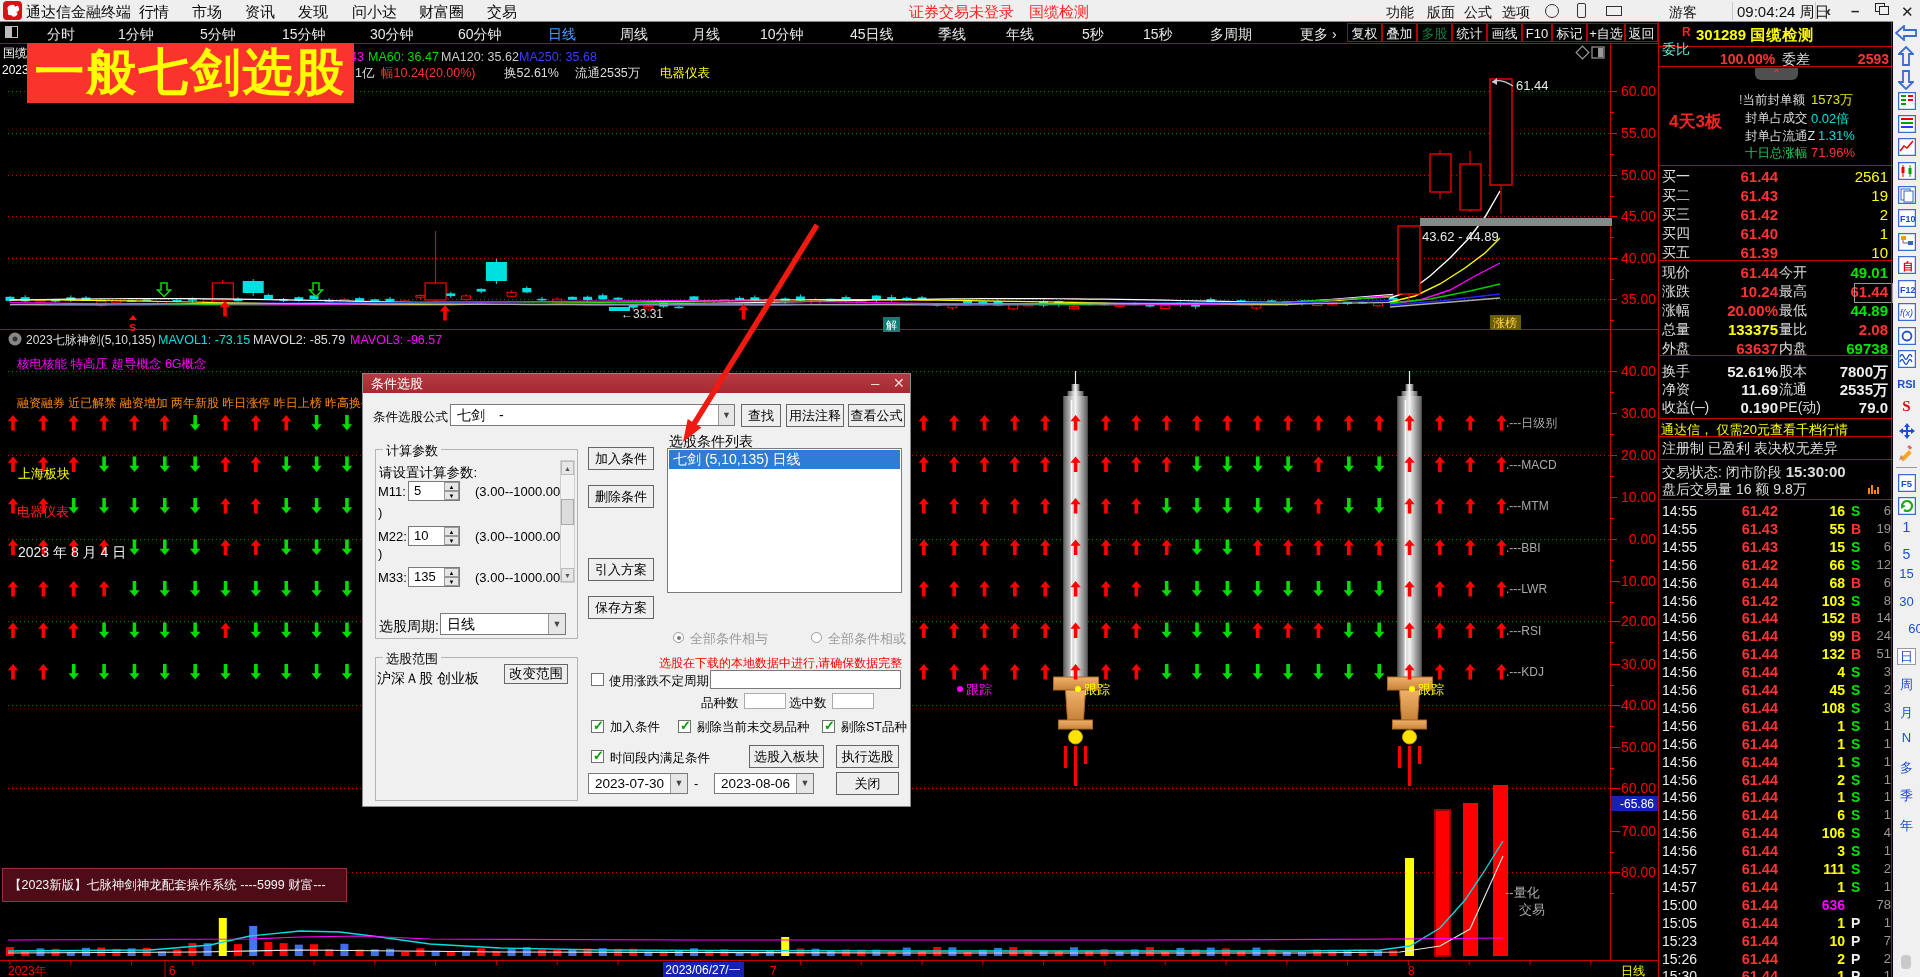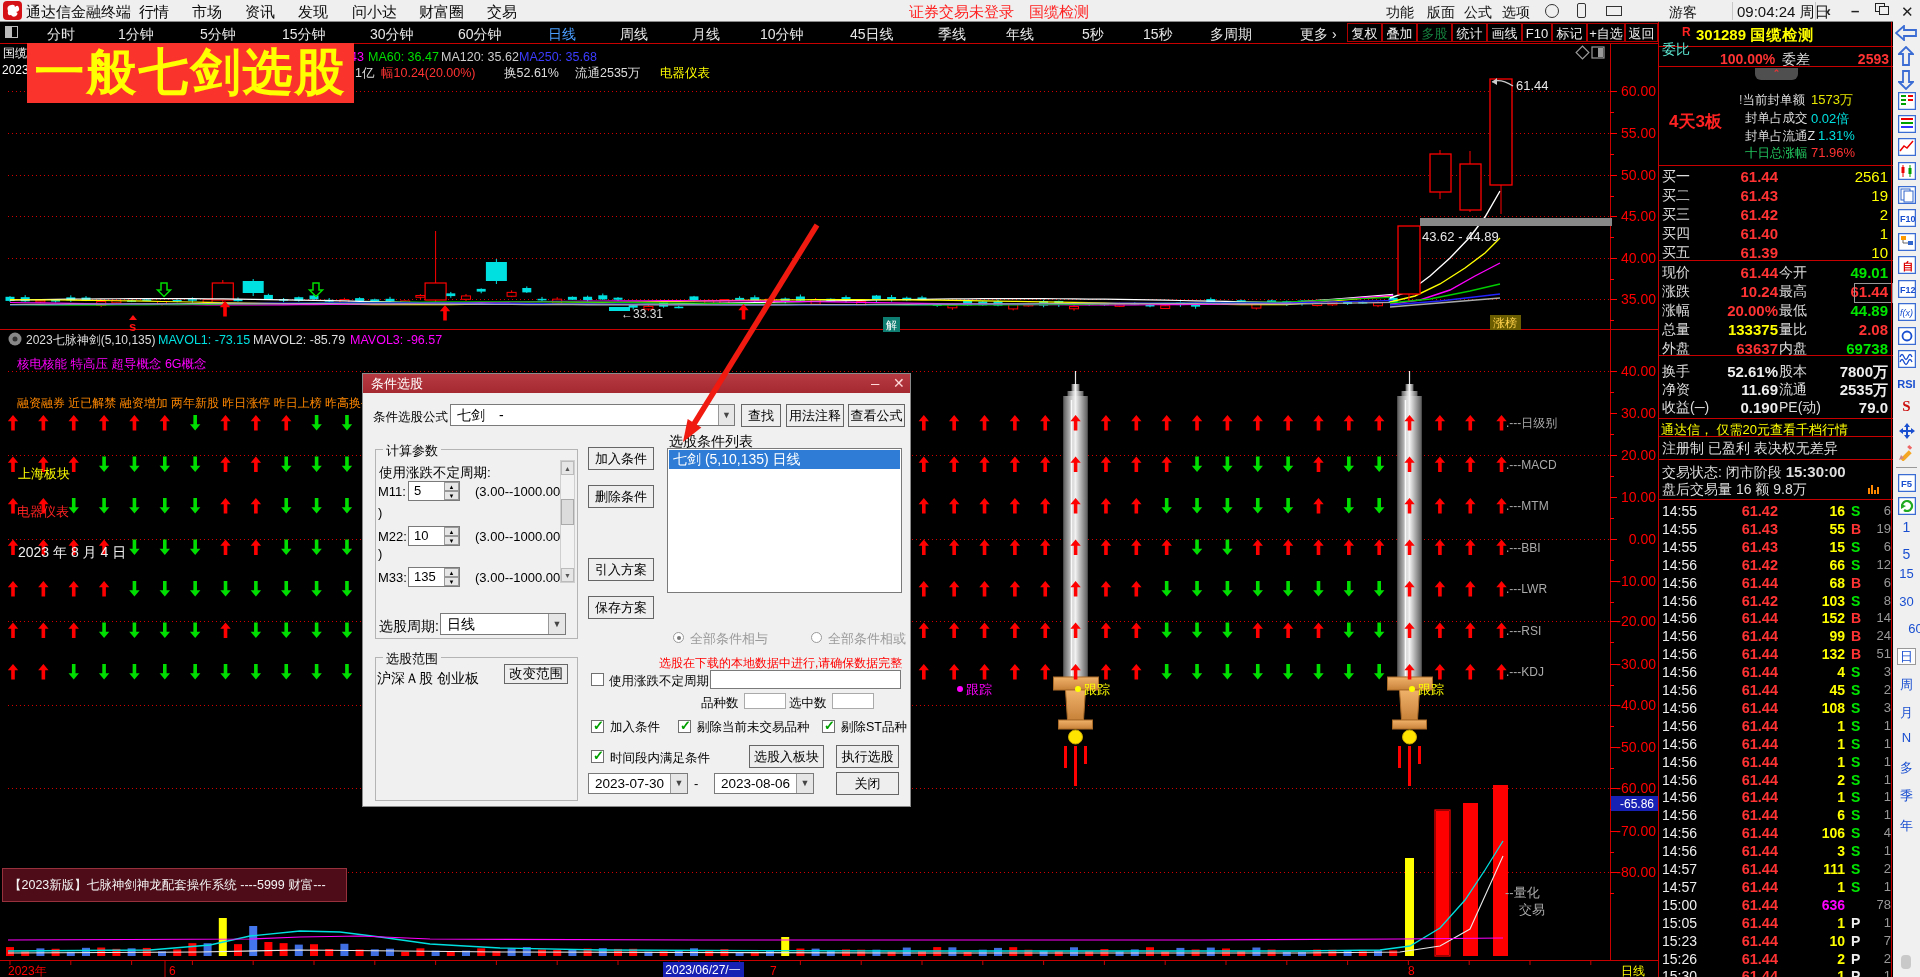--- a/index.html
+++ b/index.html
@@ -943,21 +943,21 @@
     <div style="position:absolute;left:508px;top:0px;color:#ffd9d9;font-size:15px">–</div>
     <div style="position:absolute;left:530px;top:1px;color:#ffd9d9;font-size:14px">✕</div>
     <div style="position:absolute;white-space:nowrap;left:10px;top:35px;font-size:12.5px">条件选股公式</div>
     <div style="position:absolute;white-space:nowrap;left:87px;top:30px;width:285px;height:22px;background:#fff;border:1px solid #7a7a7a;font-size:14px;line-height:20px;padding-left:6px">七剑　-</div>
     <div style="position:absolute;white-space:nowrap;left:355px;top:31px;width:16px;height:20px;background:#e6e6e6;border-left:1px solid #999;color:#444;font-size:9px;text-align:center;line-height:20px">▼</div>
     <div style="position:absolute;white-space:nowrap;left:378px;top:30px;width:40px;height:23px;background:#eee;border:1px solid #666;font-size:13px;text-align:center;line-height:21px">查找</div>
     <div style="position:absolute;white-space:nowrap;left:423px;top:30px;width:58px;height:23px;background:#eee;border:1px solid #666;font-size:13px;text-align:center;line-height:21px">用法注释</div>
     <div style="position:absolute;white-space:nowrap;left:485px;top:30px;width:57px;height:23px;background:#eee;border:1px solid #666;font-size:13px;text-align:center;line-height:21px">查看公式</div>
     <div style="position:absolute;white-space:nowrap;left:12px;top:75px;width:203px;height:190px;border:1px solid #b4b4b4"></div>
     <div style="position:absolute;white-space:nowrap;left:20px;top:68px;background:#f0f0f0;padding:0 3px">计算参数</div>
-    <div style="position:absolute;white-space:nowrap;left:16px;top:90px;font-size:13.5px">使用涨跌不定周期:</div>
+    <div style="position:absolute;white-space:nowrap;left:16px;top:90px;font-size:13.5px">请设置计算参数:</div>
     <div style="position:absolute;white-space:nowrap;left:15px;top:110px;font-size:13px">M11:</div>
     <div style="position:absolute;white-space:nowrap;left:45px;top:107px;width:52px;height:20px;background:#fff;border:1px solid #7a7a7a;font-size:13px;line-height:18px;padding-left:5px">5<div style="position:absolute;right:0;top:0;width:15px;height:9px;background:#e6e6e6;border:1px solid #999;font-size:6px;text-align:center;line-height:8px">▲</div><div style="position:absolute;right:0;bottom:0;width:15px;height:9px;background:#e6e6e6;border:1px solid #999;font-size:6px;text-align:center;line-height:8px">▼</div></div>
     <div style="position:absolute;white-space:nowrap;left:112px;top:110px;font-size:13px">(3.00--1000.00</div>
     <div style="position:absolute;white-space:nowrap;left:15px;top:155px;font-size:13px">M22:</div>
     <div style="position:absolute;white-space:nowrap;left:45px;top:152px;width:52px;height:20px;background:#fff;border:1px solid #7a7a7a;font-size:13px;line-height:18px;padding-left:5px">10<div style="position:absolute;right:0;top:0;width:15px;height:9px;background:#e6e6e6;border:1px solid #999;font-size:6px;text-align:center;line-height:8px">▲</div><div style="position:absolute;right:0;bottom:0;width:15px;height:9px;background:#e6e6e6;border:1px solid #999;font-size:6px;text-align:center;line-height:8px">▼</div></div>
     <div style="position:absolute;white-space:nowrap;left:112px;top:155px;font-size:13px">(3.00--1000.00</div>
     <div style="position:absolute;white-space:nowrap;left:15px;top:196px;font-size:13px">M33:</div>
     <div style="position:absolute;white-space:nowrap;left:45px;top:193px;width:52px;height:20px;background:#fff;border:1px solid #7a7a7a;font-size:13px;line-height:18px;padding-left:5px">135<div style="position:absolute;right:0;top:0;width:15px;height:9px;background:#e6e6e6;border:1px solid #999;font-size:6px;text-align:center;line-height:8px">▲</div><div style="position:absolute;right:0;bottom:0;width:15px;height:9px;background:#e6e6e6;border:1px solid #999;font-size:6px;text-align:center;line-height:8px">▼</div></div>
     <div style="position:absolute;white-space:nowrap;left:112px;top:196px;font-size:13px">(3.00--1000.00</div>
     <div style="position:absolute;white-space:nowrap;left:15px;top:131px;font-size:13px">)</div>

